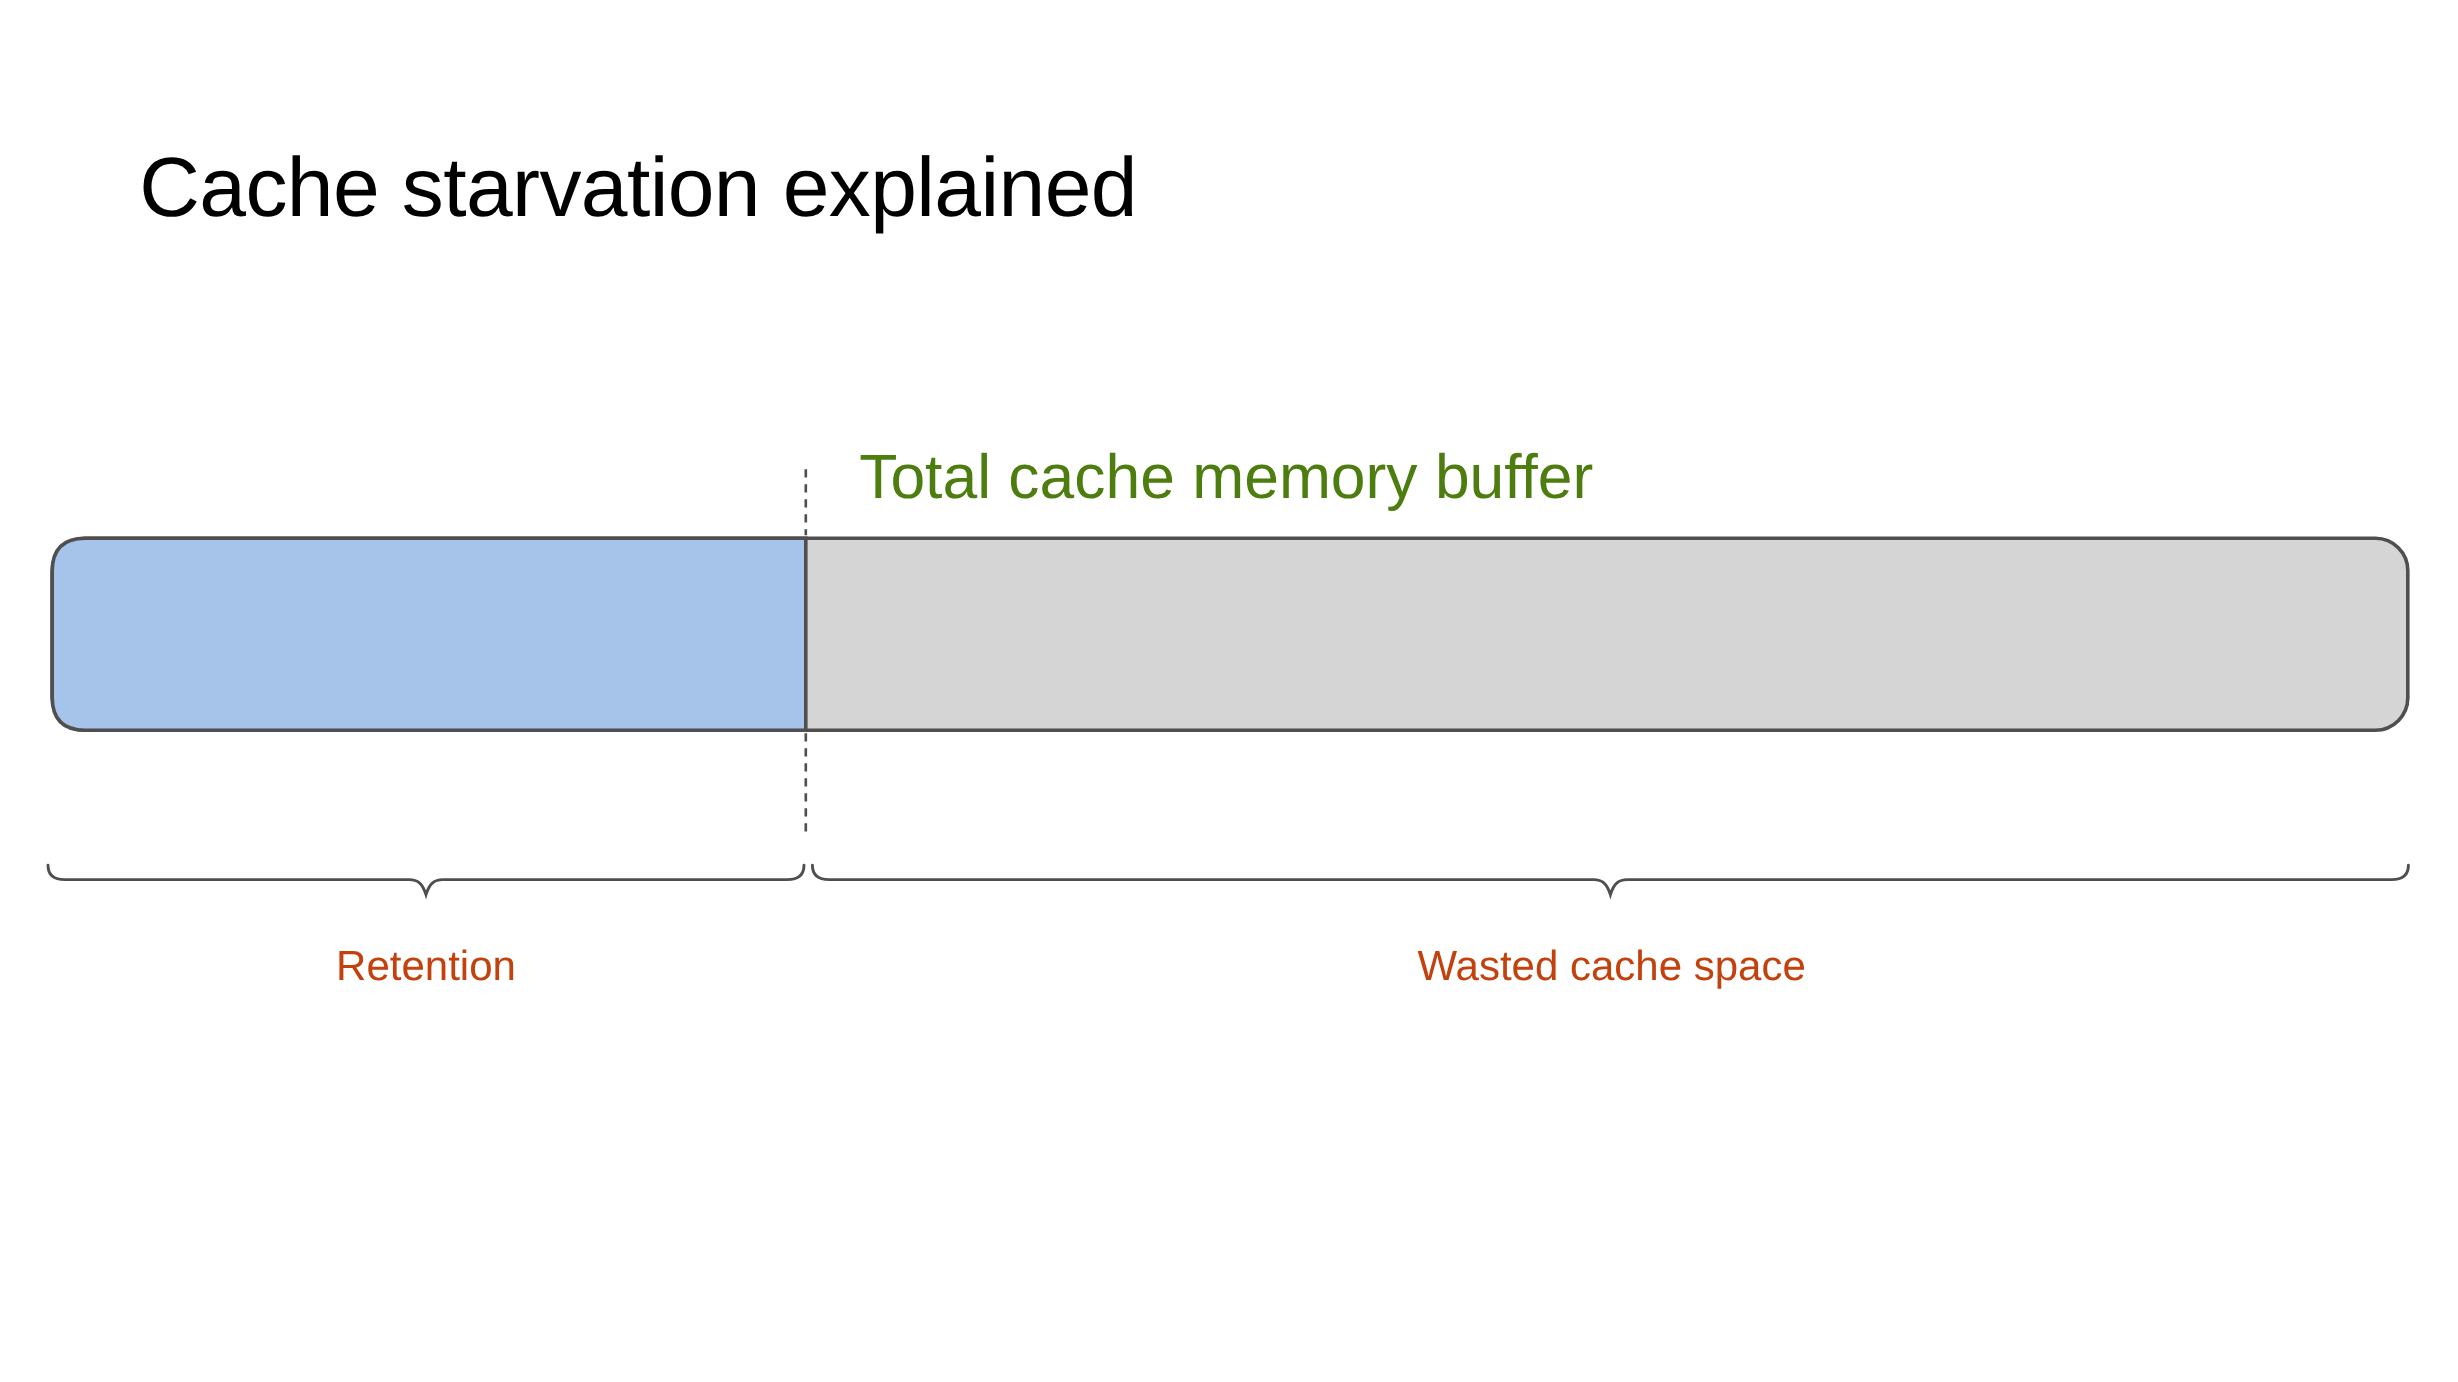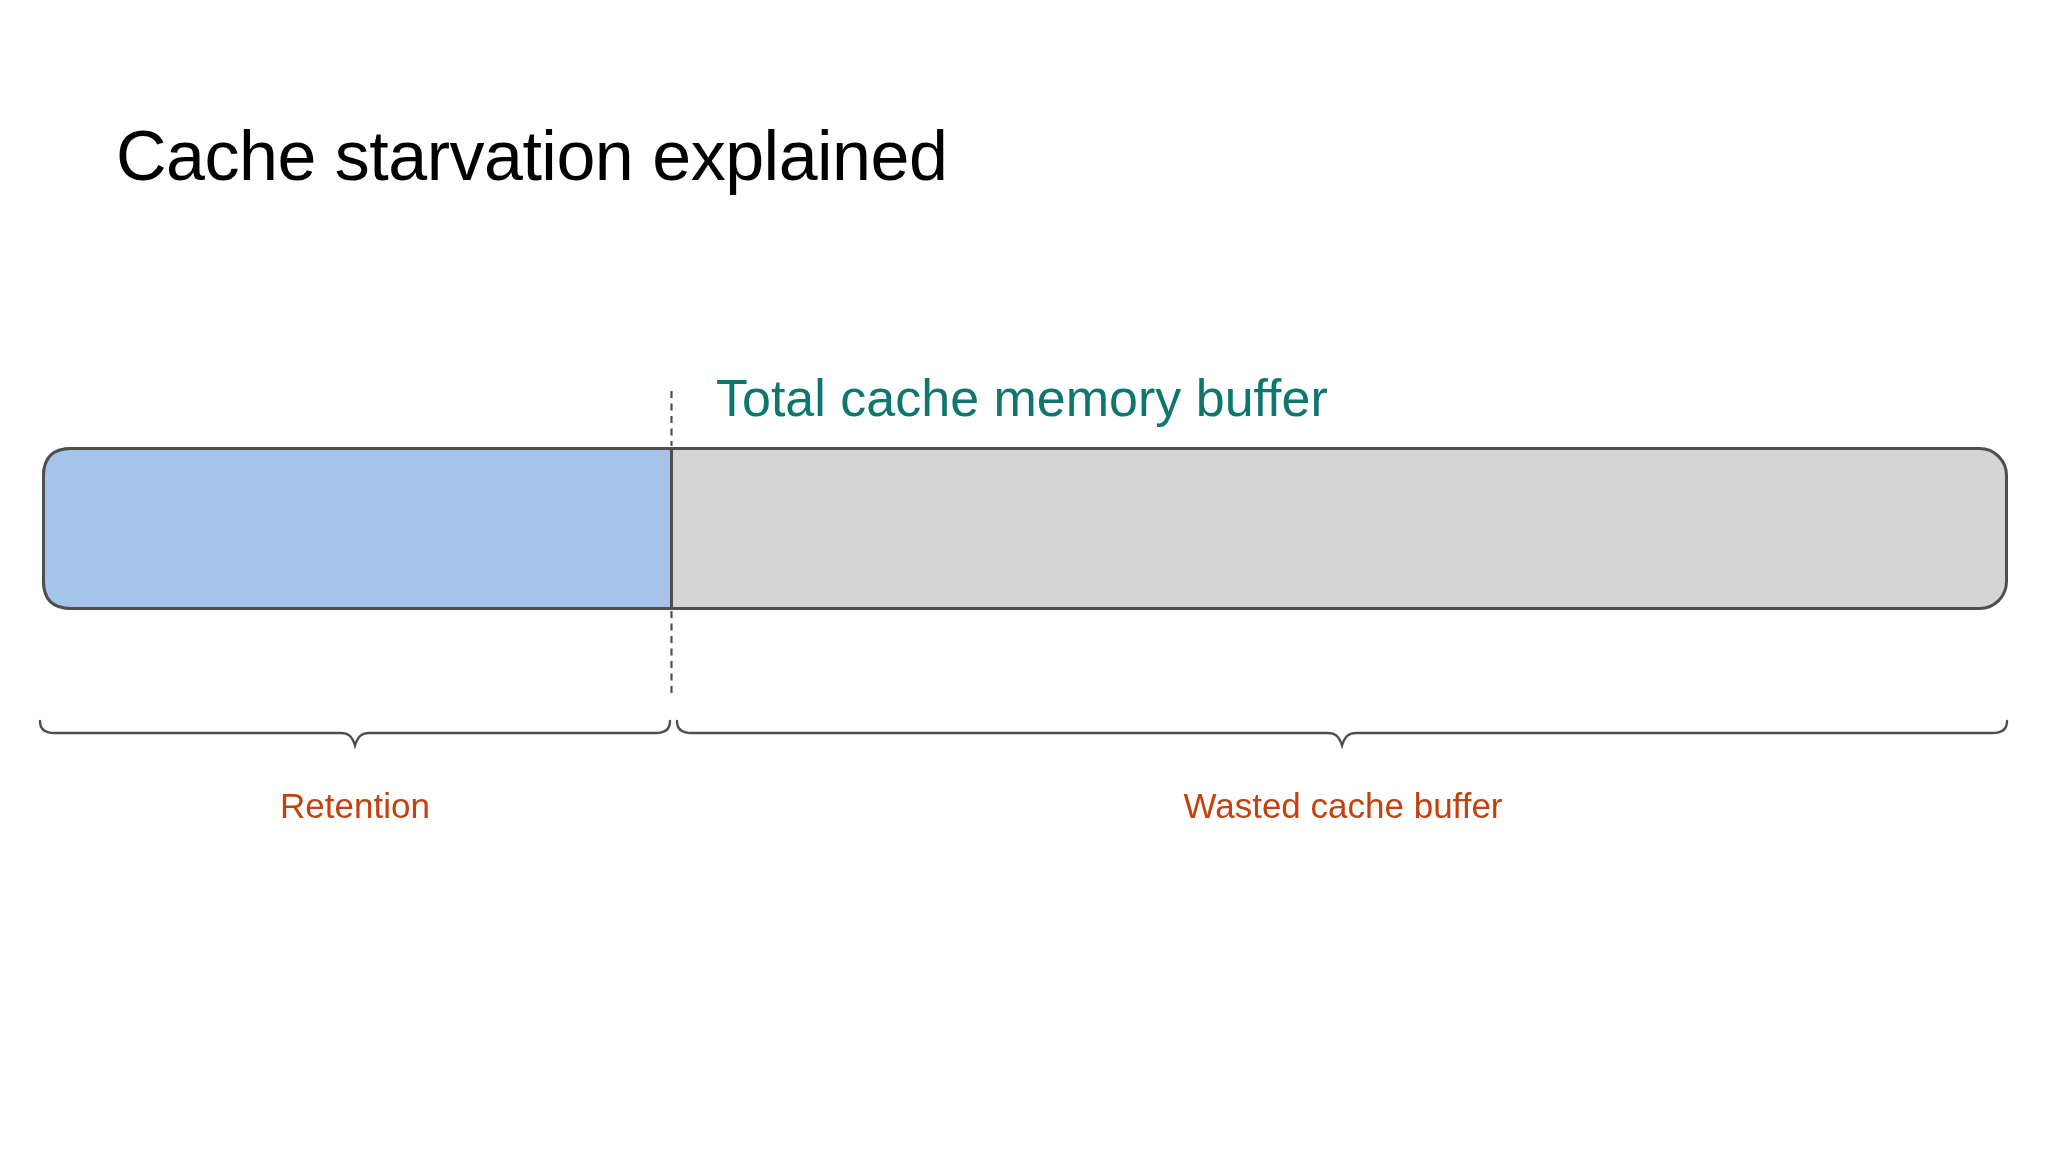--- a/index.html
+++ b/index.html
@@ -24,21 +24,21 @@
     color: #000000;
     white-space: nowrap;
     letter-spacing: -0.5px;
   }
   .buffer-label {
     position: absolute;
     left: 716px;
     top: 370px;
     font-size: 52px;
     line-height: 1.1;
-    color: #0f766e;
+    color: #4d7c0f;
     white-space: nowrap;
   }
   .segment-label {
     position: absolute;
     top: 785px;
     transform: translateX(-50%);
     font-size: 35px;
     line-height: 1.2;
     color: #c2410c;
     white-space: nowrap;
@@ -72,15 +72,15 @@
 
     <line x1="671.5" y1="611" x2="671.5" y2="695" stroke-width="2.2" stroke-dasharray="7,5.5" stroke="#4f4f4f"></line>
 
     <path d="M 40,721 C 40,729 45,733 54,733 L 341,733 C 348,733 352,736 355,745.5 C 358,736 362,733 369,733 L 656,733 C 665,733 670,729 670,721" fill="none" stroke-width="2.4" stroke-linecap="round" stroke="#4f4f4f"></path>
 
     <path d="M 677,721 C 677,729 682,733 691,733 L 1328,733 C 1335,733 1339,736 1342,745.5 C 1345,736 1349,733 1356,733 L 1993,733 C 2002,733 2007,729 2007,721" fill="none" stroke-width="2.4" stroke-linecap="round" stroke="#4f4f4f"></path>
   </svg>
 
   <div class="segment-label retention">Retention</div>
 
-  <div class="segment-label wasted">Wasted cache buffer</div>
+  <div class="segment-label wasted">Wasted cache space</div>
 
 </div>
 
 </body></html>

